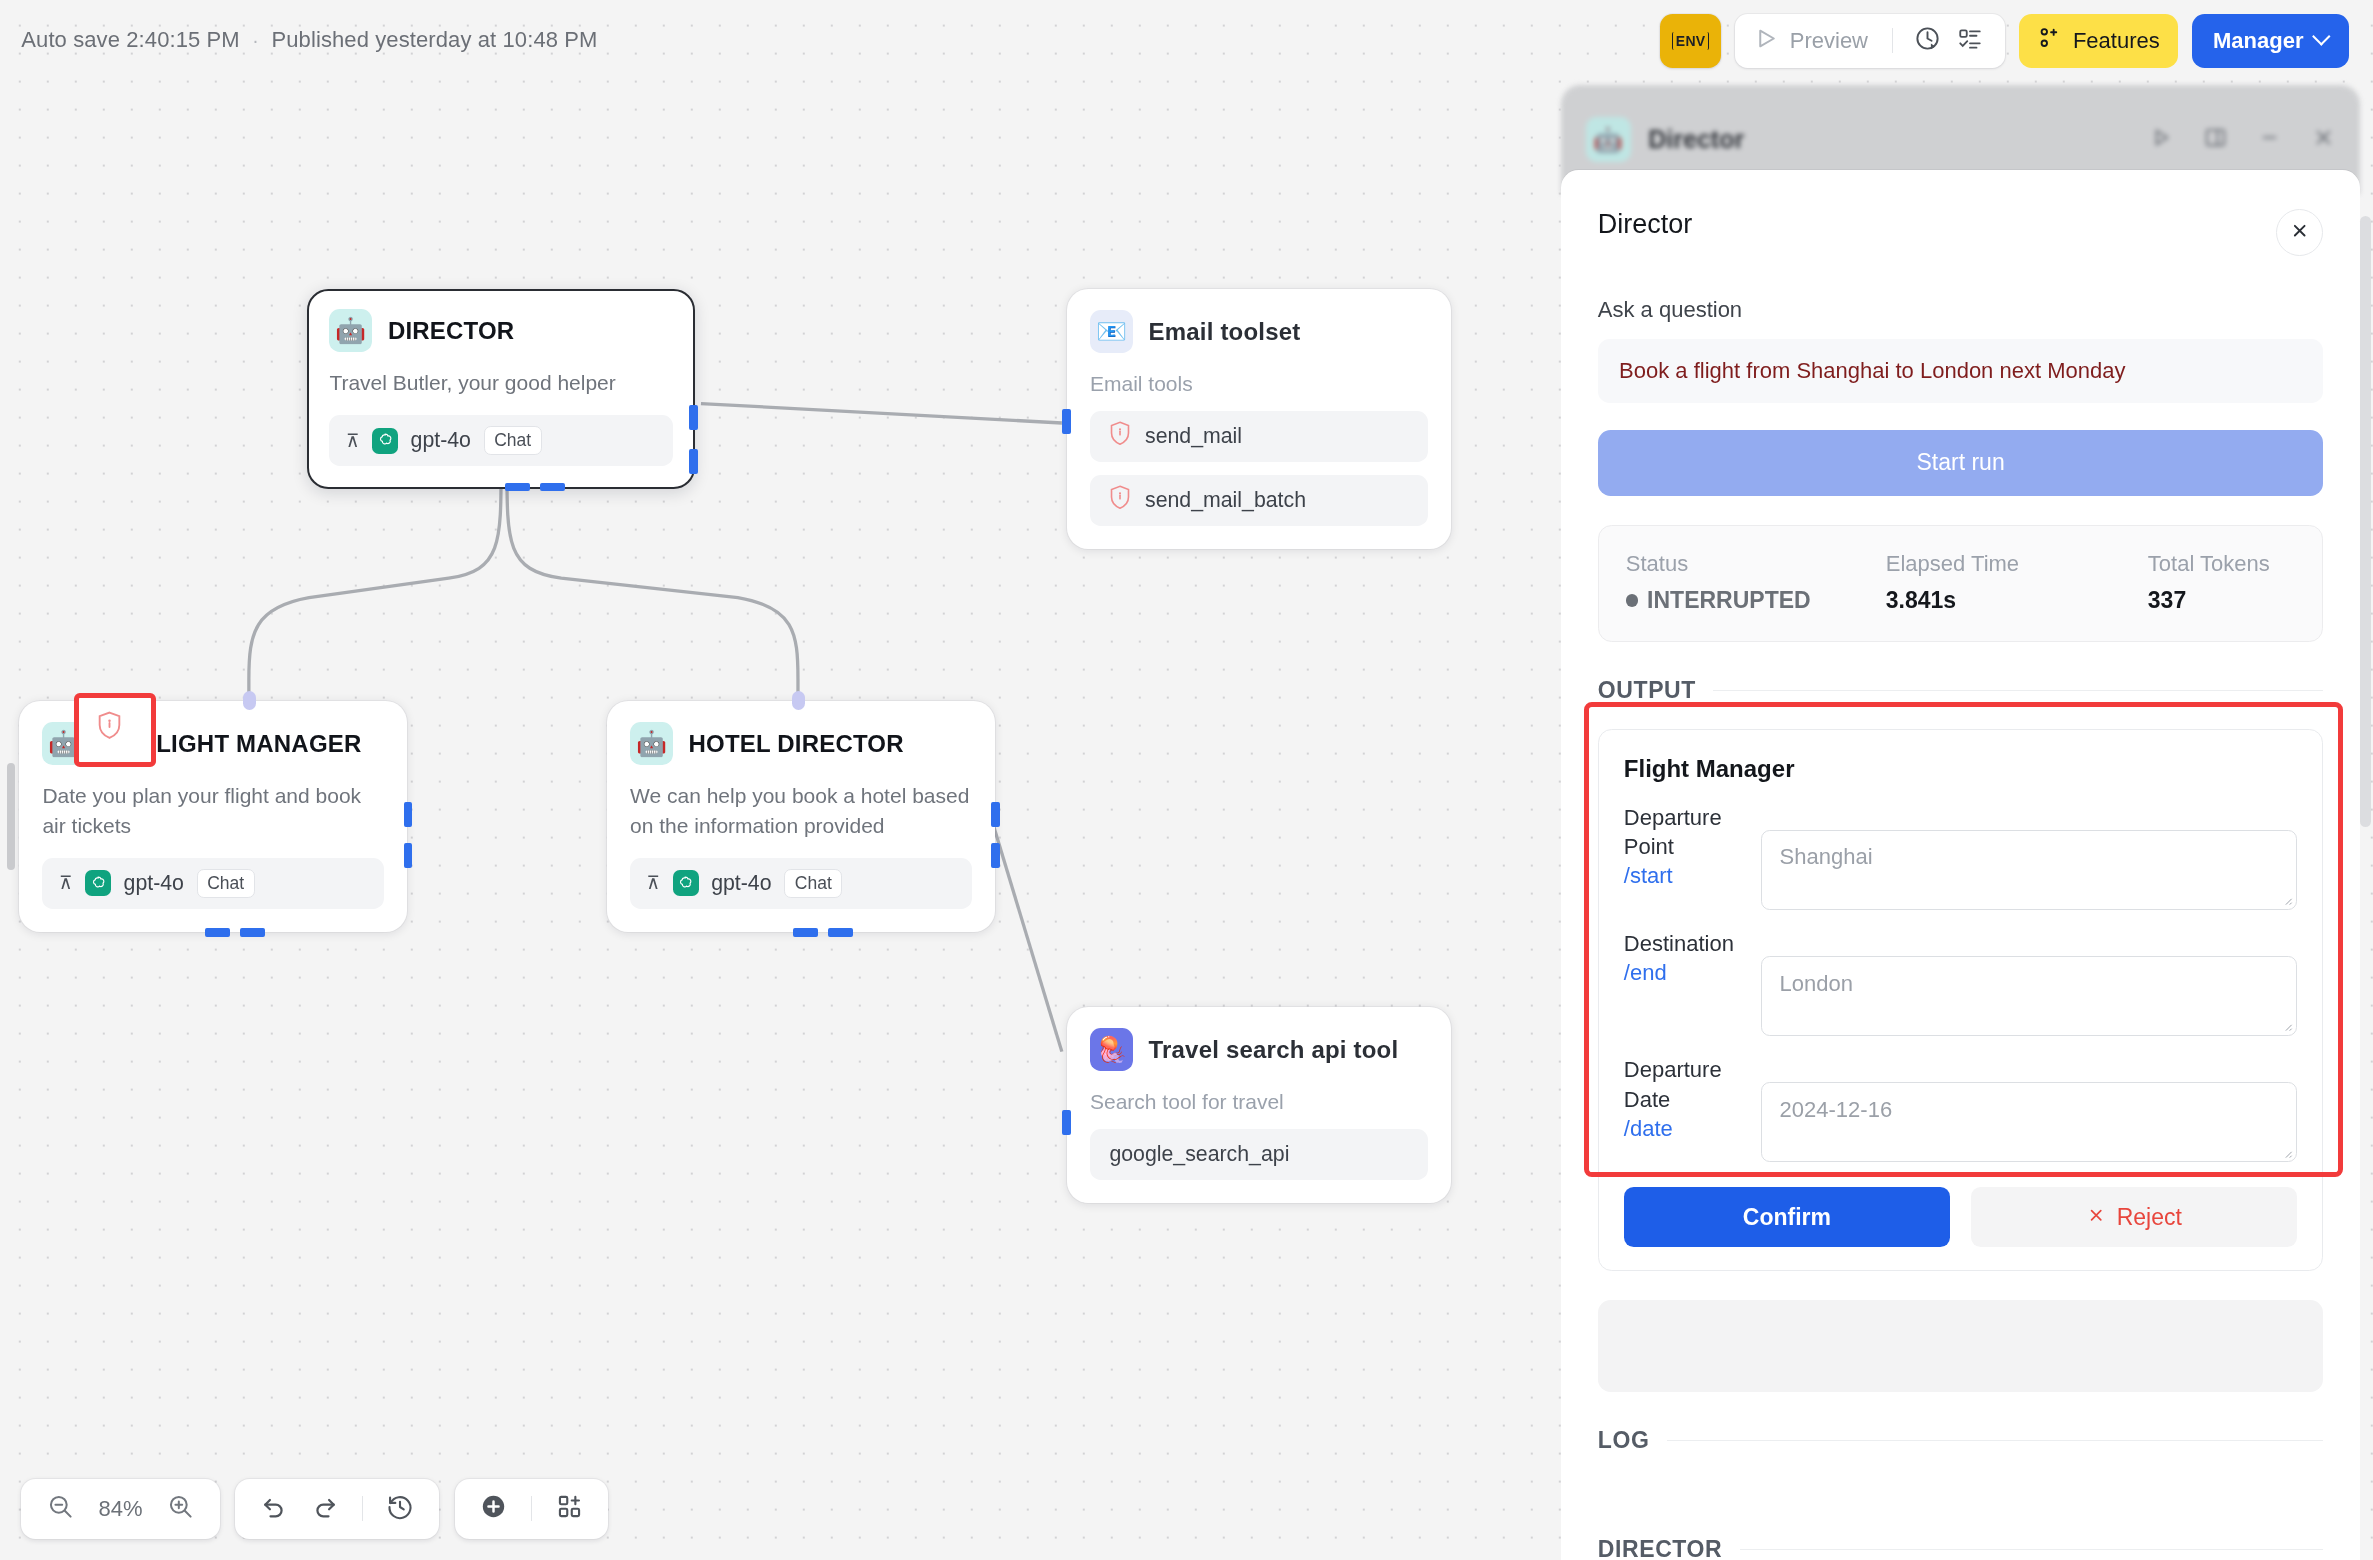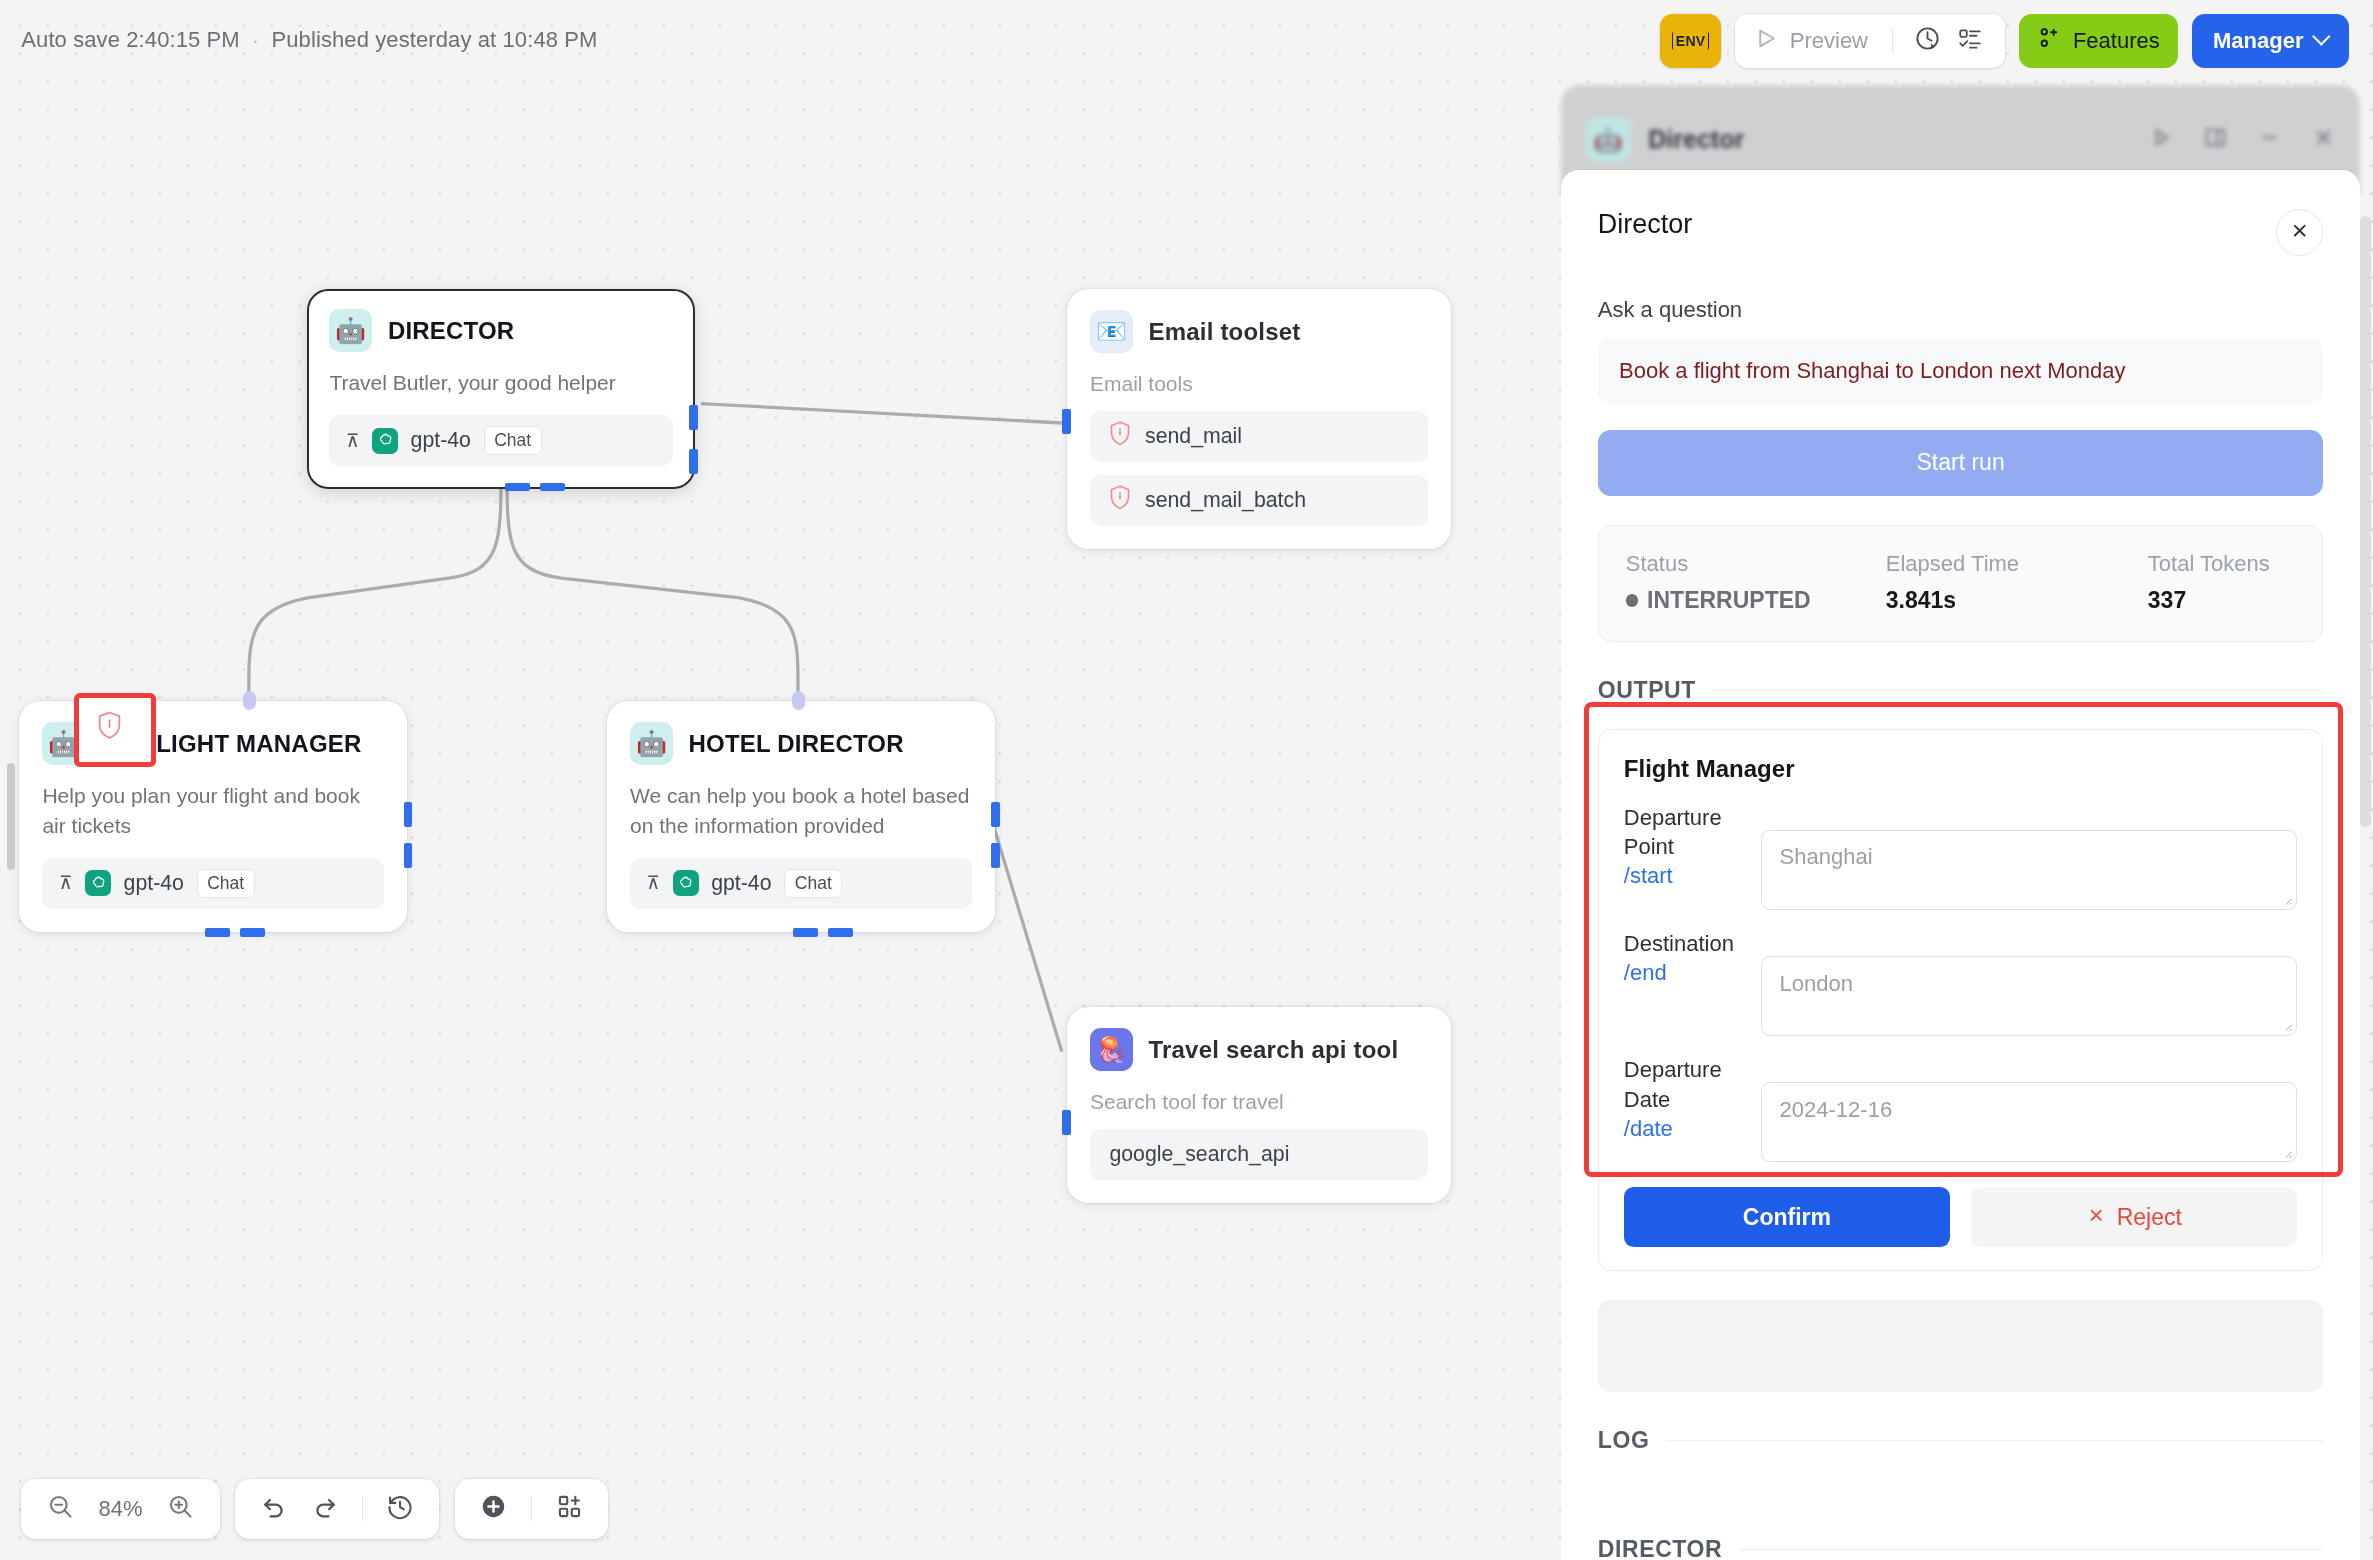--- a/index.html
+++ b/index.html
@@ -50,21 +50,21 @@
   .pill-group {
     height: 54px; background: #fff; border-radius: 12.6px;
     display: flex; align-items: center; gap: 3.9px; padding: 0 15.5px;
     box-shadow: 0 1px 2.9px rgba(16,24,40,.10), 0 0 0 1px rgba(16,24,40,.04);
   }
   .preview-item { display: flex; align-items: center; gap: 10.7px; padding: 0 9.7px 0 3.9px; }
   .preview-label { font-size: 22px; color: #9aa0a8; }
   .vline { width: 1px; height: 25px; background: #e3e5e8; margin: 0 10.7px; }
   .icon-btn { width: 39px; height: 39px; display: flex; align-items: center; justify-content: center; }
   .features-btn {
-    height: 54px; background: #84cc16; border-radius: 12.6px;
+    height: 54px; background: #fde047; border-radius: 12.6px;
     display: flex; align-items: center; gap: 10.7px; padding: 0 18.4px;
     font-size: 22px; color: #15181d; font-weight: 400;
   }
   .publish-btn {
     height: 54px; background: #2563eb; border-radius: 12.6px; color: #fff;
     display: flex; align-items: center; gap: 11.6px; padding: 0 21.3px;
     font-size: 22px; font-weight: 700;
   }
   .chev { display:inline-block; width:12.6px; height:12.6px; border-right:2.5px solid #fff;
     border-bottom:2.5px solid #fff; transform: rotate(45deg) translate(-2.9px,-2.9px); }
@@ -276,21 +276,21 @@
         <div class="node-avatar">🤖</div>
         <span class="shield">
           <svg width="25" height="29" viewBox="0 0 24 28" fill="none" stroke="#f08c8c" stroke-width="1.8">
             <path d="M12 1.5 21.5 5v8.5c0 6-4.3 10.3-9.5 12.5C6.8 23.8 2.5 19.5 2.5 13.5V5z"></path>
             <path d="M12 11.5v4" stroke-linecap="round"></path>
             <circle cx="12" cy="9.3" r="1.2" fill="#f08c8c" stroke="none"></circle>
           </svg>
         </span>
         <div class="node-title">FLIGHT MANAGER</div>
       </div>
-      <div class="node-desc">Help you plan your flight and book air tickets</div>
+      <div class="node-desc">Date you plan your flight and book air tickets</div>
       <div class="model-row">
         <span class="collapse-glyph">⊼</span>
         <span class="oai">
           <svg width="16.5" height="16.5" viewBox="0 0 24 24" fill="none" stroke="#fff" stroke-width="1.7">
             <path d="M12 3.2c2.1 0 3.6 1.3 4 2.6 1.5-.3 3.1.5 3.8 2 .7 1.5.3 3.2-.8 4.2.6 1.4.2 3.1-1 4-1.2 1-2.9 1-4 .2-1 1.1-2.7 1.4-4.1.8-1.4-.6-2.2-2-2.1-3.4-1.5-.3-2.6-1.6-2.7-3.1-.1-1.6.9-3 2.3-3.4.1-1.6 1.4-2.9 3-3 .5 0 1 .1 1.6.1z"></path>
           </svg>
         </span>
         <span class="model-name">gpt-4o</span>
         <span class="chat-tag">Chat</span>
       </div>

